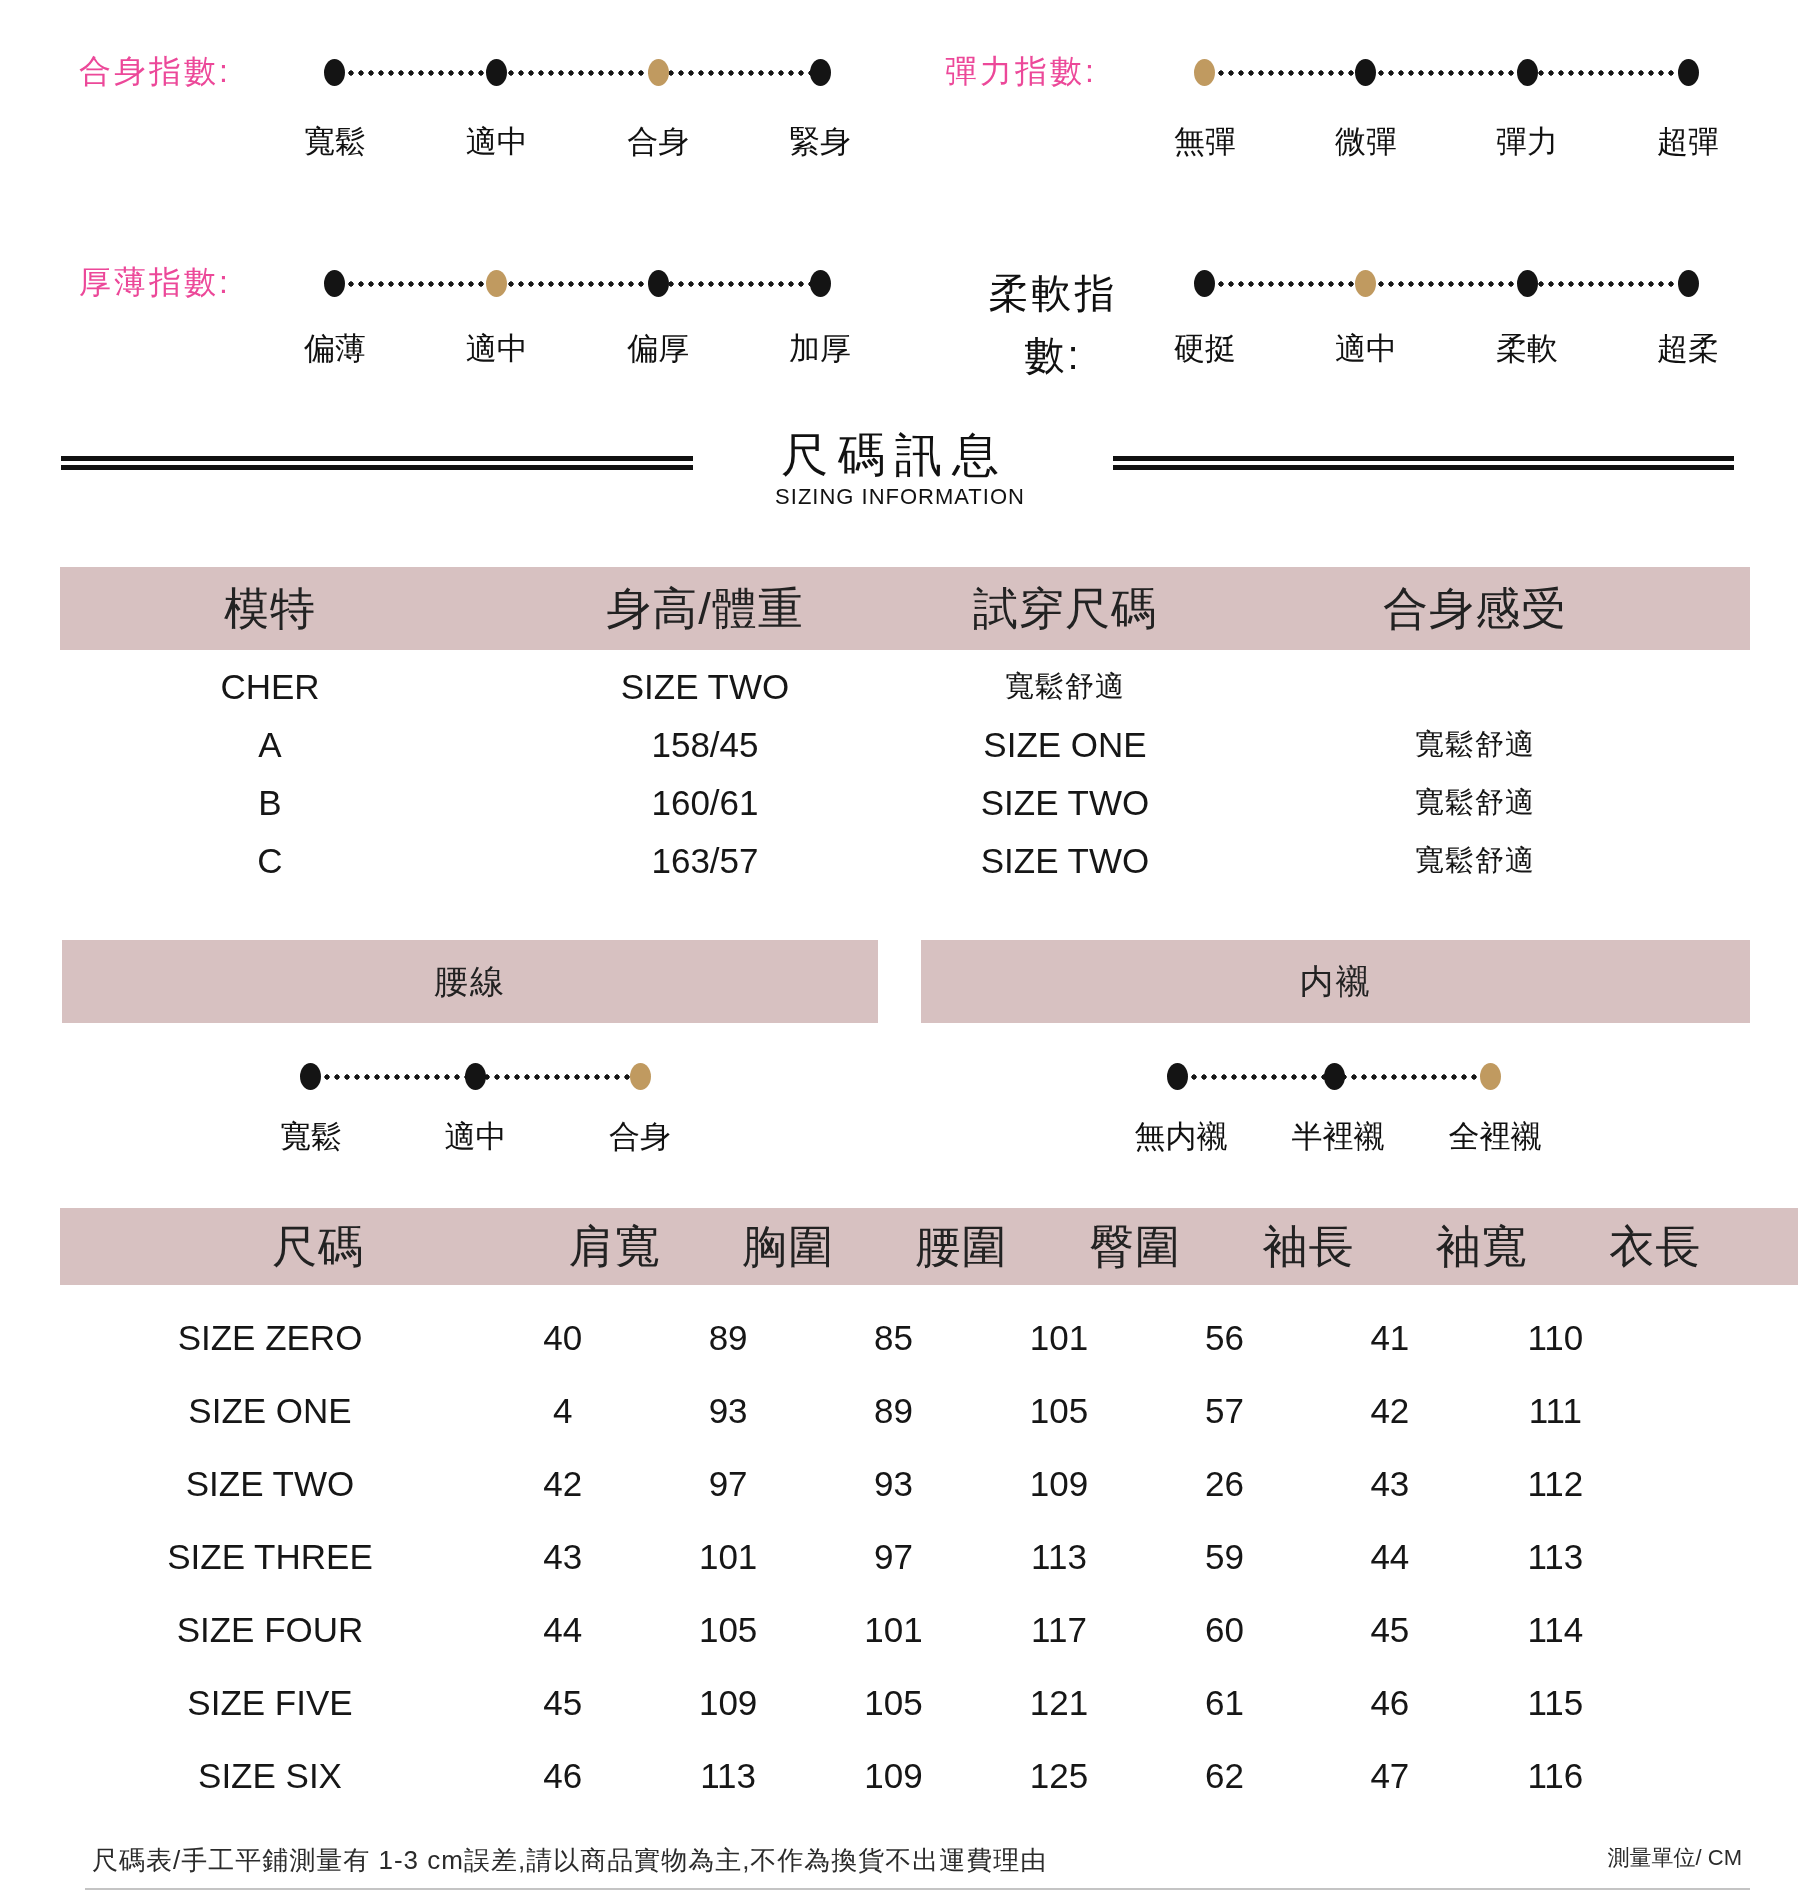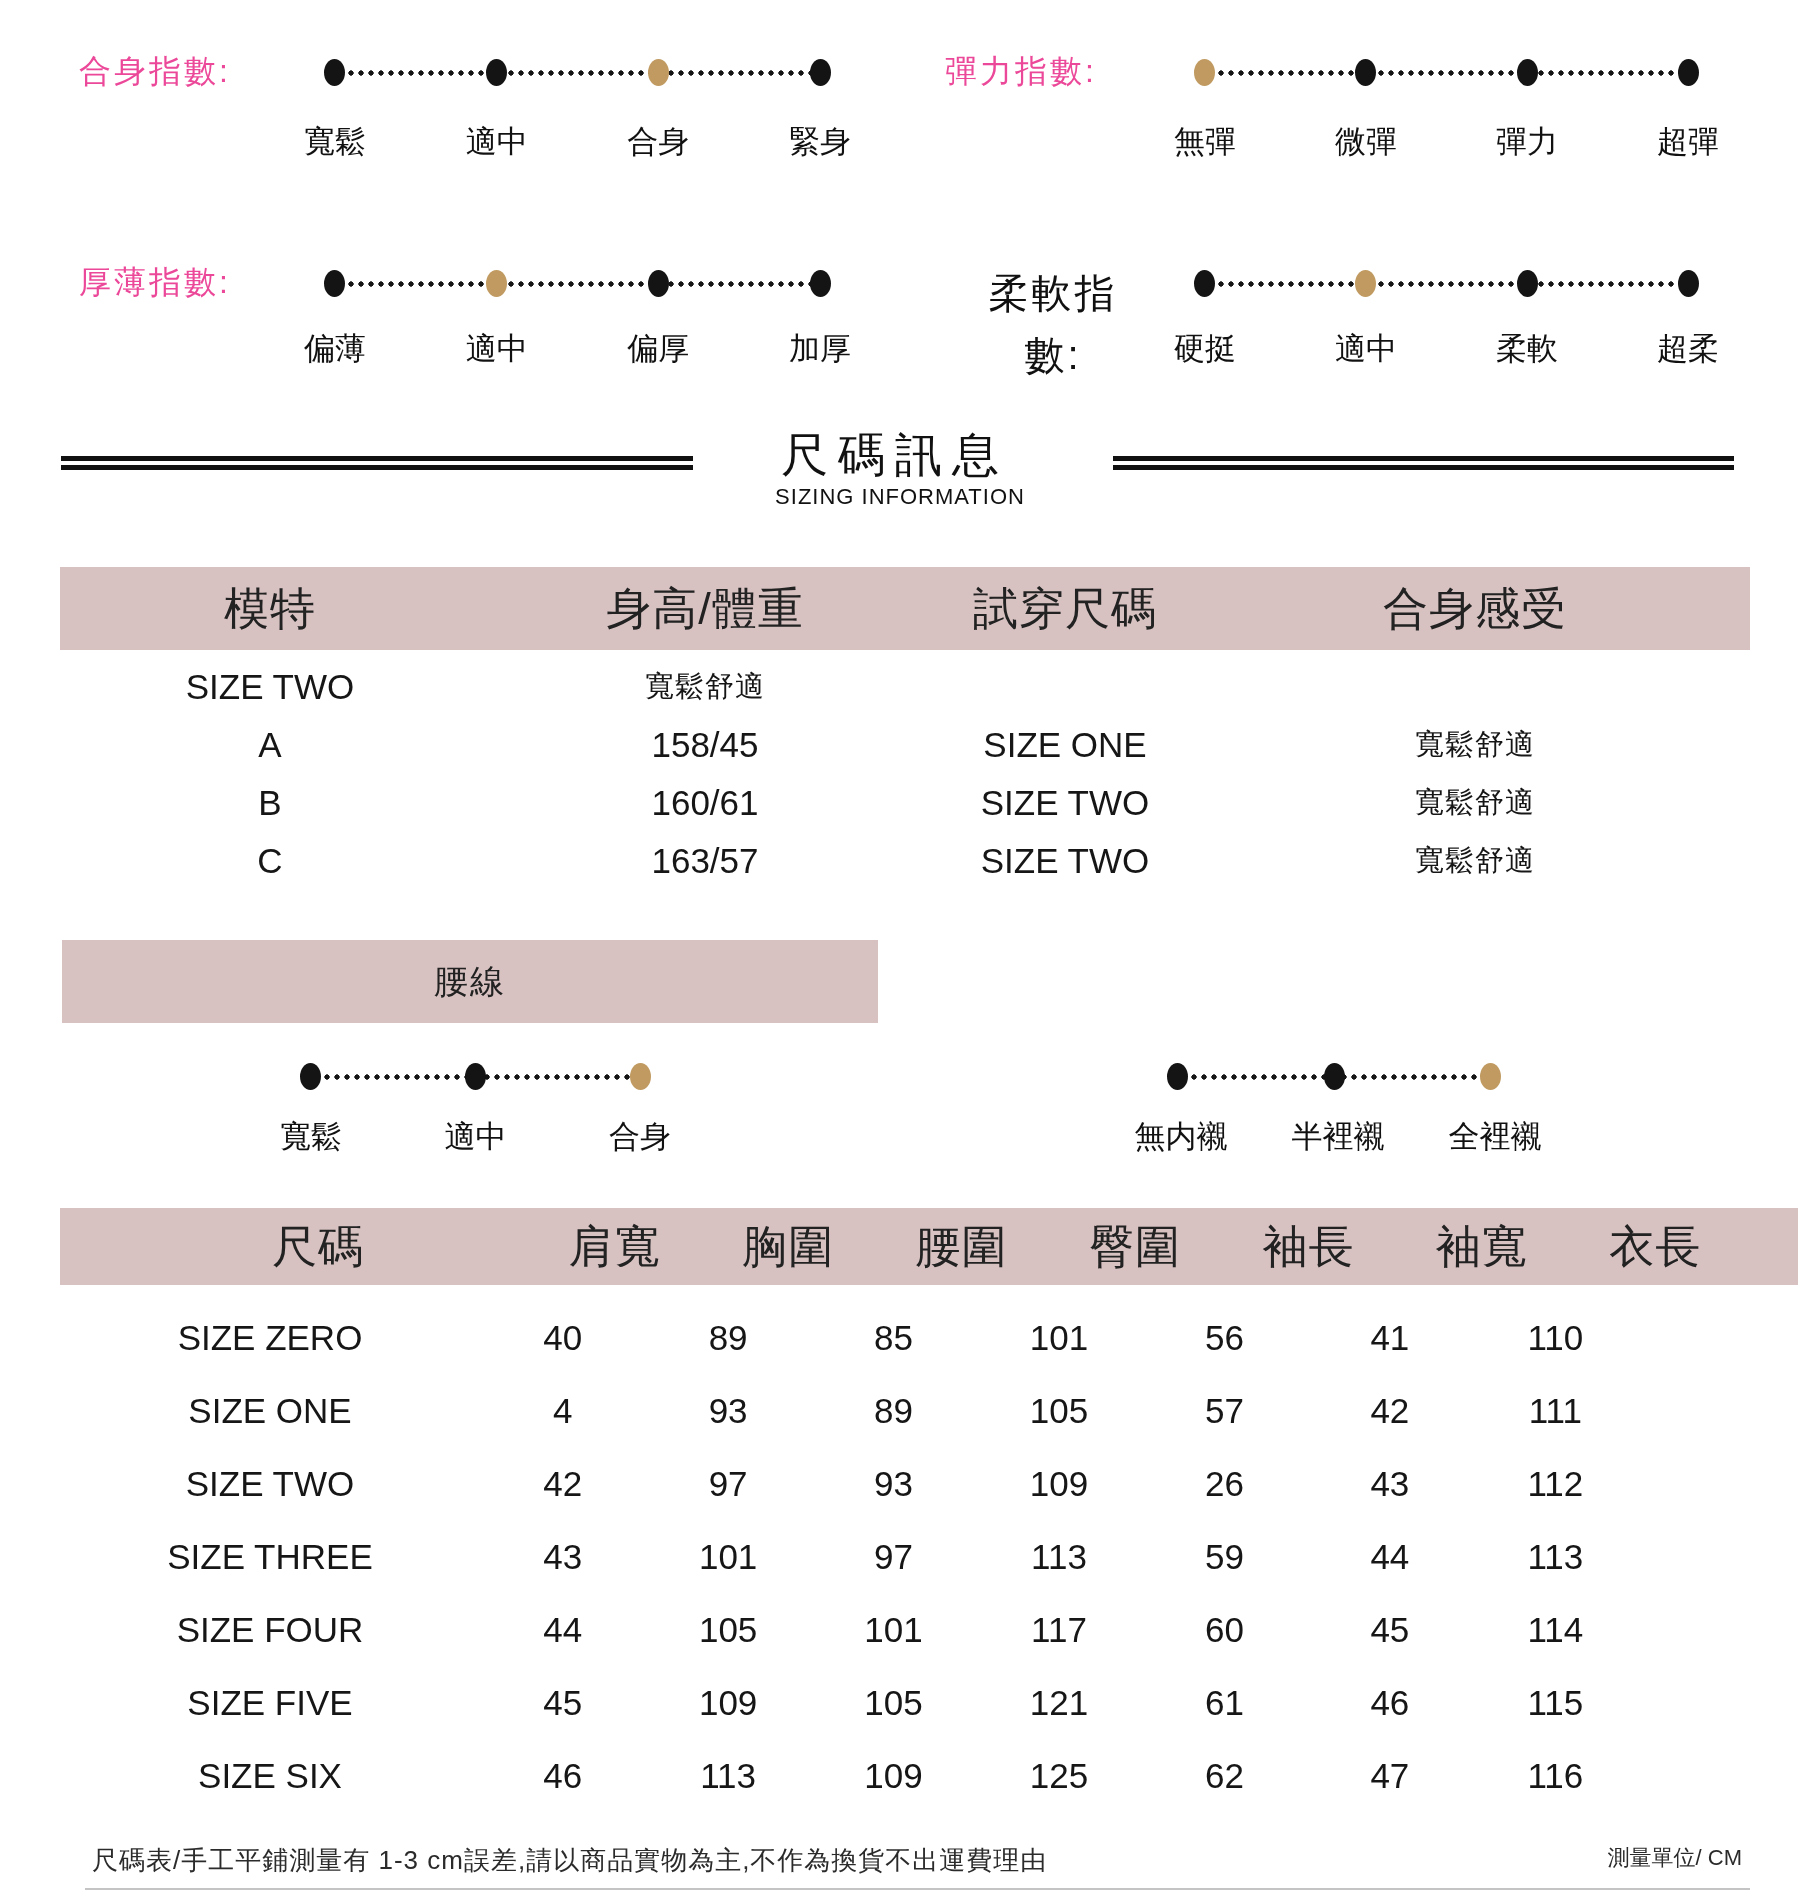--- a/index.html
+++ b/index.html
@@ -141,20 +141,21 @@
   <div class="title-en">SIZING INFORMATION</div>
 
   <div class="grid-head model-cols" id="model-head">
     <div>模特</div>
     <div>身高/體重</div>
     <div>試穿尺碼</div>
     <div>合身感受</div>
   </div>
   <div class="rows" id="model-rows">
     <div class="grid-row model-cols">
+      <div>CHER</div>
       <div>SIZE TWO</div>
       <div class="zh-cell">寬鬆舒適</div>
     </div>
     <div class="grid-row model-cols">
       <div>A</div>
       <div>158/45</div>
       <div>SIZE ONE</div>
       <div class="zh-cell">寬鬆舒適</div>
     </div>
     <div class="grid-row model-cols">
@@ -165,20 +166,21 @@
     </div>
     <div class="grid-row model-cols">
       <div>C</div>
       <div>163/57</div>
       <div>SIZE TWO</div>
       <div class="zh-cell">寬鬆舒適</div>
     </div>
   </div>
 
   <div class="bar" id="bar-waist">腰線</div>
+  <div class="bar" id="bar-lining">内襯</div>
 
   <div class="scale" style="left:300px;top:1063px;width:351px;">
     <div class="track"></div>
     <div class="dots">
       <span class="dot"></span>
       <span class="dot"></span>
       <span class="dot gold"></span>
     </div>
   </div>
   <div class="opts opts-3" style="left:259px;top:1116px;width:433px;">

